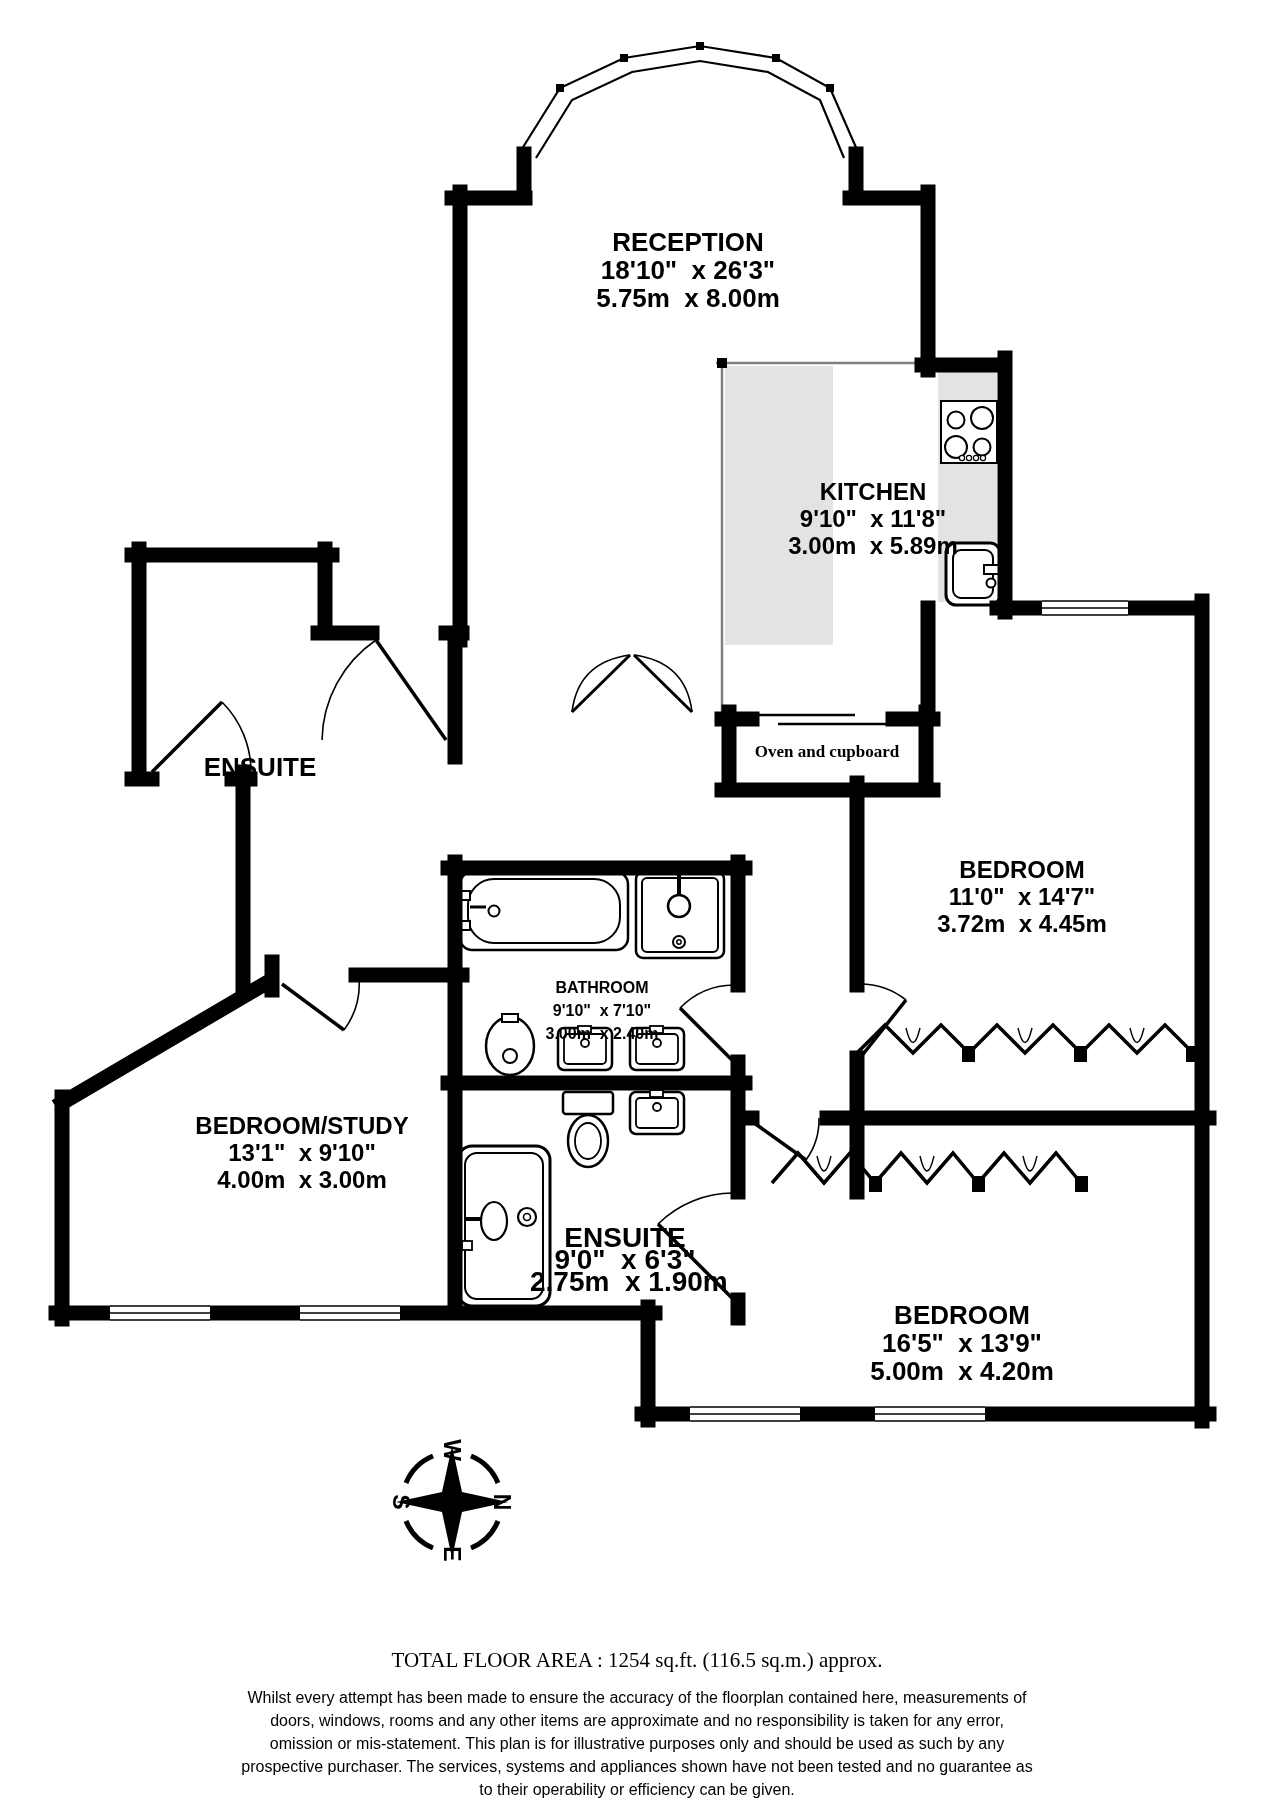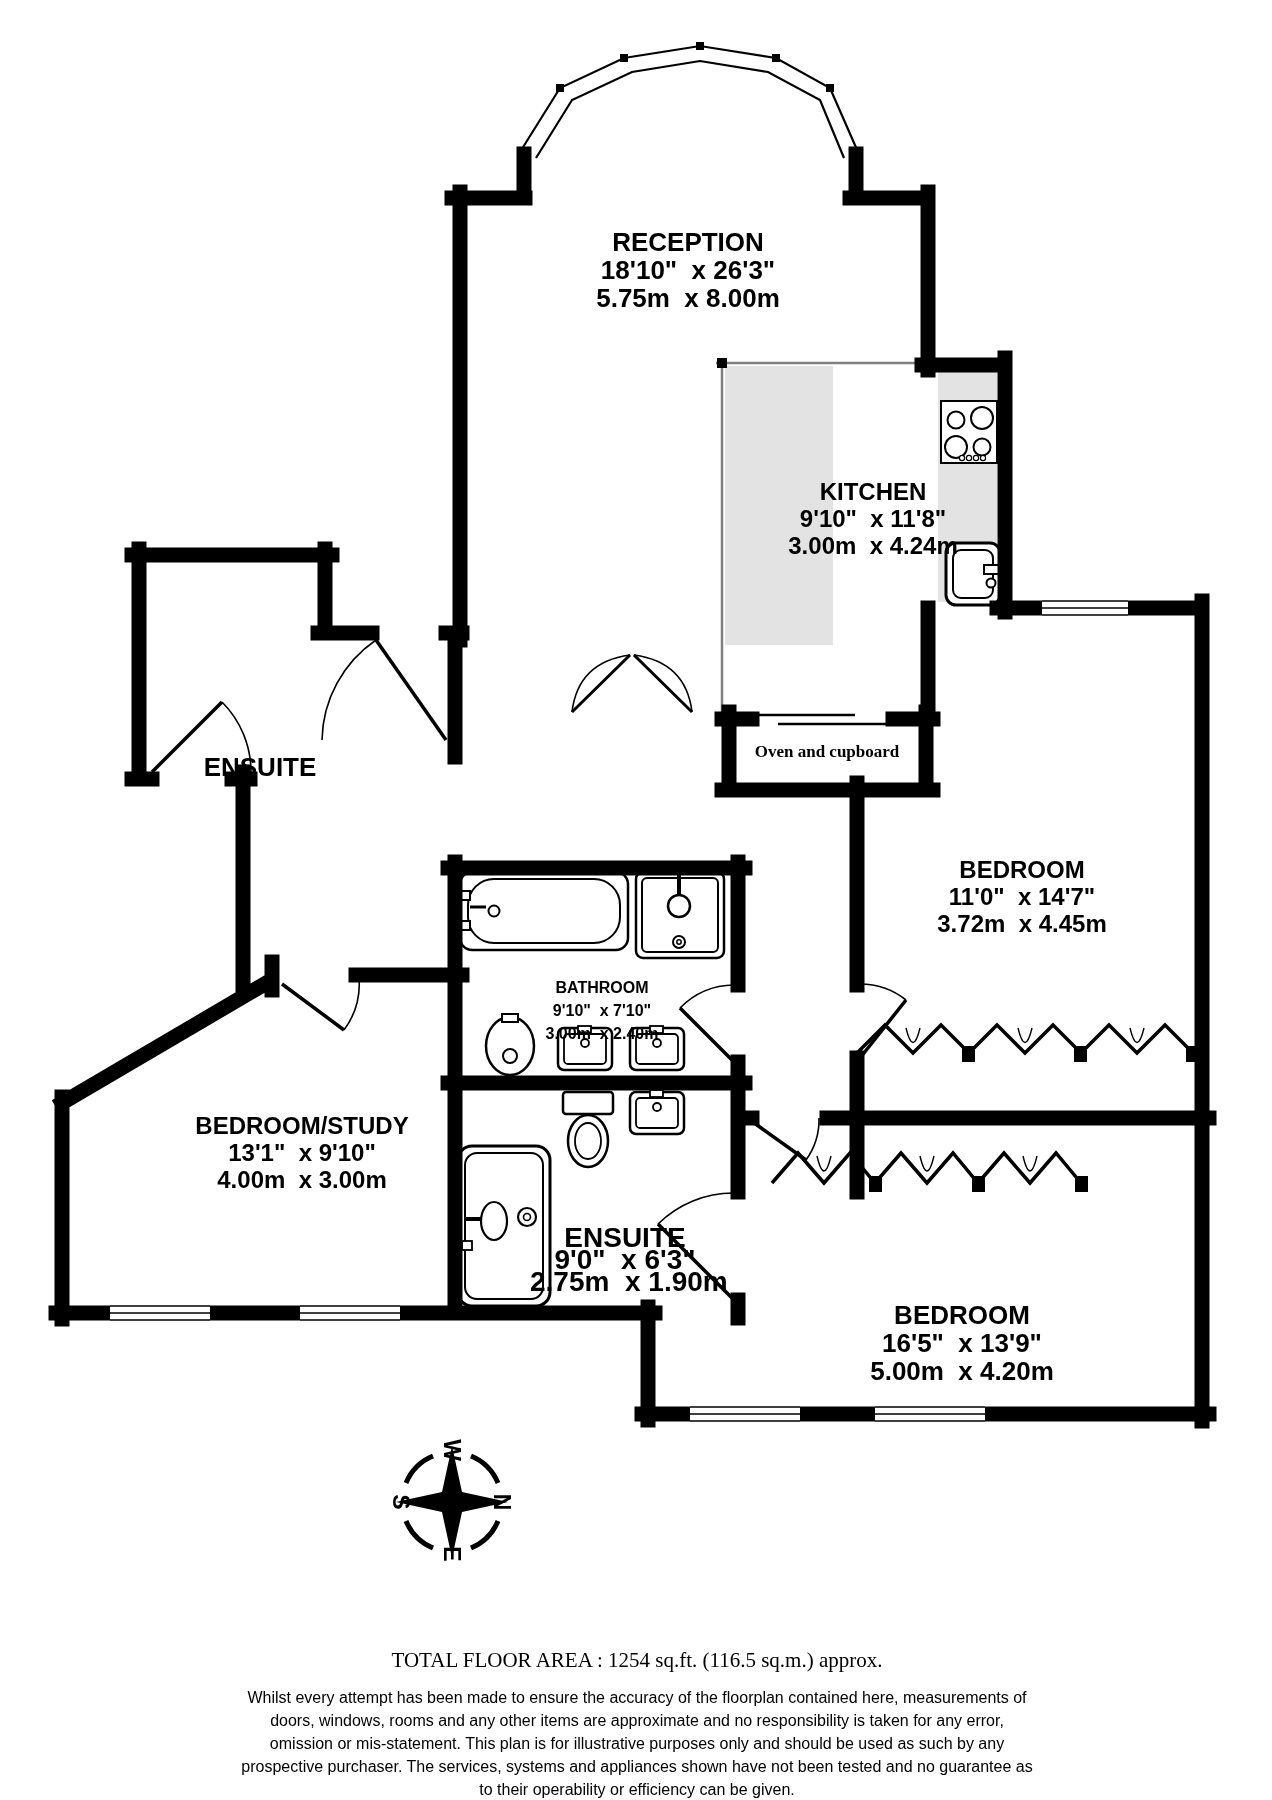--- a/index.html
+++ b/index.html
@@ -253,21 +253,21 @@
 
   <div class="room-label lbl-26" style="left:538px;top:228px;width:300px;">
     <span>RECEPTION</span>
     <span>18'10"  x 26'3"</span>
     <span>5.75m  x 8.00m</span>
   </div>
 
   <div class="room-label lbl-24" style="left:748px;top:478px;width:250px;">
     <span>KITCHEN</span>
     <span>9'10"  x 11'8"</span>
-    <span>3.00m  x 4.24m</span>
+    <span>3.00m  x 5.89m</span>
   </div>
 
   <div class="room-label lbl-26" style="left:150px;top:753px;width:220px;">
     <span>ENSUITE</span>
 
   </div>
 
   <div class="room-label lbl-24" style="left:872px;top:856px;width:300px;">
     <span>BEDROOM</span>
     <span>11'0"  x 14'7"</span>

